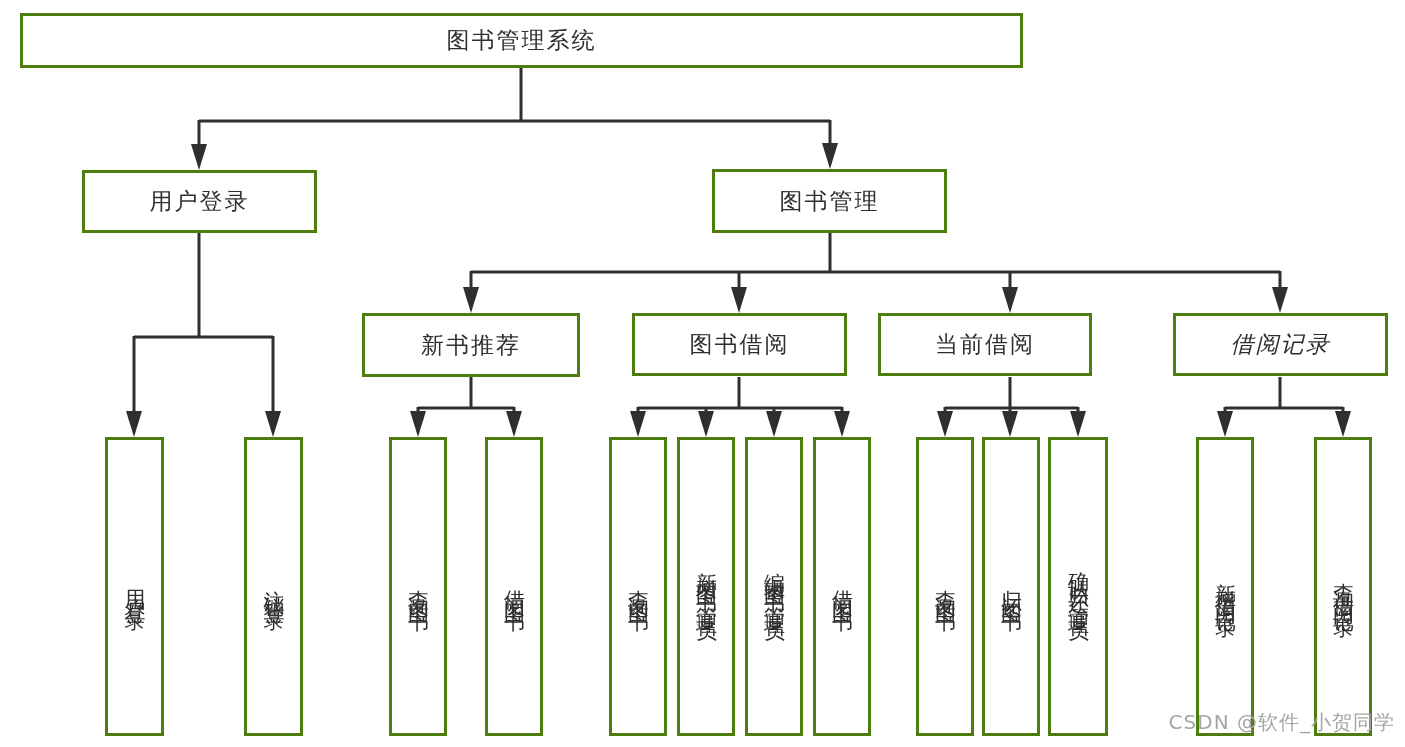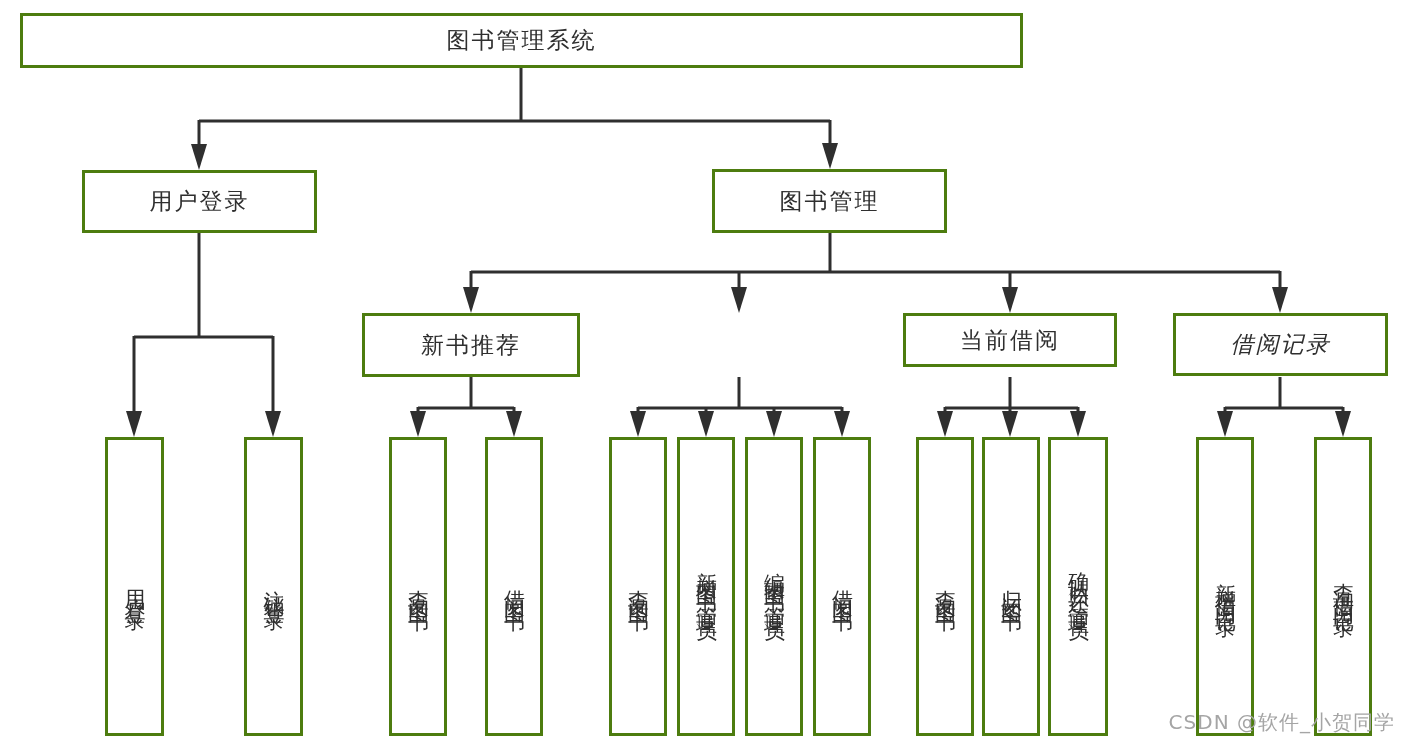--- a/index.html
+++ b/index.html
@@ -48,21 +48,21 @@
     letter-spacing: 7px;
     line-height: 1;
     white-space: nowrap;
   }
   
   .n-root          { left: 20px;   top: 13px;  width: 1003px; height: 55px; }
   .n-user-login    { left: 82px;   top: 170px; width: 235px;  height: 63px; }
   .n-book-mgmt     { left: 712px;  top: 169px; width: 235px;  height: 64px; }
   .n-new-book      { left: 362px;  top: 313px; width: 218px;  height: 64px; }
   .n-book-borrow   { left: 632px;  top: 313px; width: 215px;  height: 63px; }
-  .n-cur-borrow    { left: 903px;  top: 313px; width: 214px;  height: 54px; }
+  .n-cur-borrow    { left: 878px;  top: 313px; width: 214px;  height: 63px; }
   .n-borrow-rec    { left: 1173px; top: 313px; width: 215px;  height: 63px; font-style: italic; }
   .l-user-login    { left: 105px;  width: 59px; }
   .l-logout        { left: 244px;  width: 59px; }
   .l-nb-query      { left: 389px; }
   .l-nb-borrow     { left: 485px; }
   .l-bb-query      { left: 609px; }
   .l-bb-add        { left: 677px; }
   .l-bb-edit       { left: 745px; }
   .l-bb-borrow     { left: 813px; }
   .l-cb-query      { left: 916px; }
@@ -166,20 +166,23 @@
   <div class="node n-user-login">
     <span>用户登录</span>
   </div>
   <div class="node n-book-mgmt">
     <span>图书管理</span>
   </div>
 
   <div class="node n-new-book">
     <span>新书推荐</span>
   </div>
+  <div class="node n-book-borrow">
+    <span>图书借阅</span>
+  </div>
   <div class="node n-cur-borrow">
     <span>当前借阅</span>
   </div>
   <div class="node n-borrow-rec">
     <span>借阅记录</span>
   </div>
 
   <div class="node leaf l-user-login">
     <span class="vtext">用户登录</span>
   </div>

